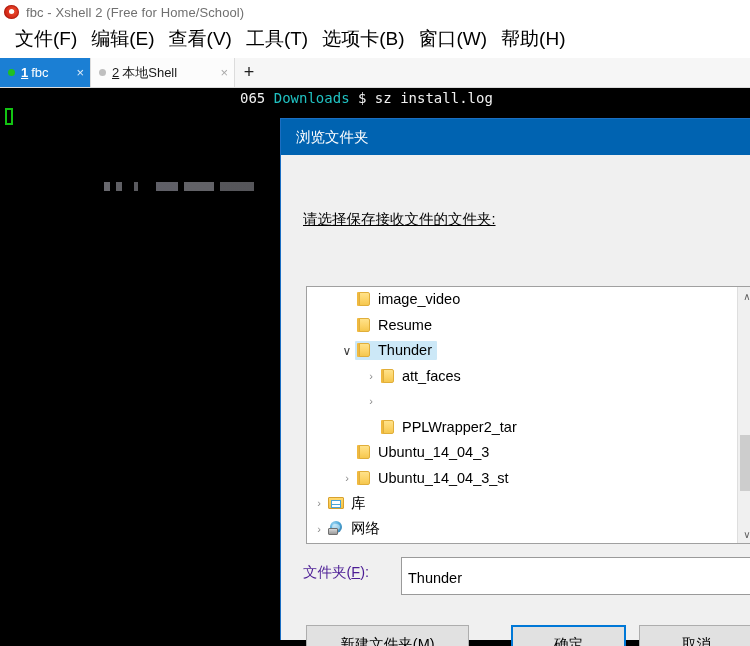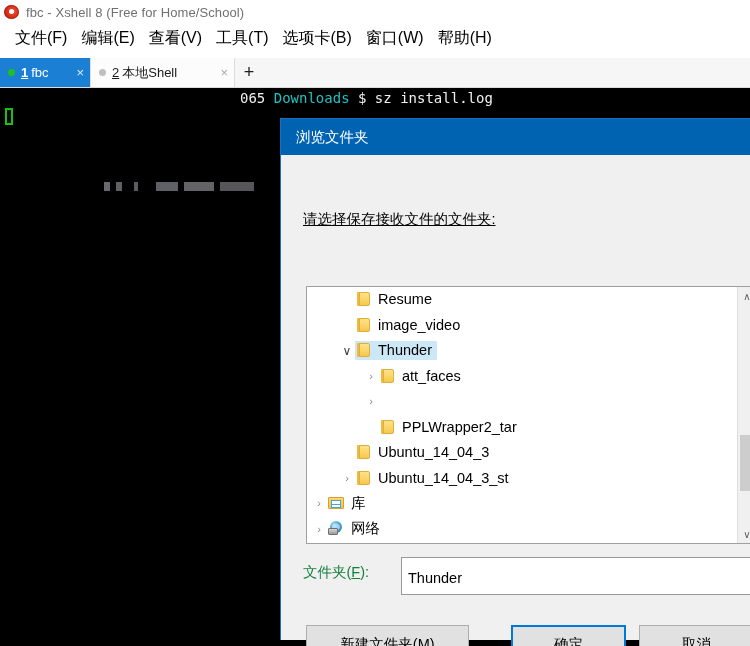--- a/index.html
+++ b/index.html
@@ -64,21 +64,21 @@
     position: absolute;
     left: 0; top: 25px;
     width: 750px; height: 28px;
     background: #ffffff;
     display: flex;
     align-items: center;
     padding-left: 8px;
     box-sizing: border-box;
   }
   .menu-item {
-    font-size: 16px;
+    font-size: 19px;
     color: #000000;
     padding: 2px 7px 3px 7px;
     white-space: nowrap;
     cursor: default;
   }
 
   
   .tabstrip {
     position: absolute;
     left: 0; top: 58px;
@@ -394,21 +394,21 @@
     width: 14px;
     background: #cdcdcd;
     cursor: default;
   }
 
   
   .field-label {
     position: absolute;
     left: 22px; top: 408px;
     font-size: 14.5px;
-    color: #15803d;
+    color: #4c1d95;
     white-space: nowrap;
   }
   .field-label u { text-decoration: underline; }
   .field-input {
     position: absolute;
     left: 120px; top: 402px;
     width: 355px; height: 38px;
     background: #ffffff;
     border: 1px solid #9a9a9a;
     box-sizing: border-box;
@@ -446,21 +446,21 @@
 </head>
 <body>
 
 <div id="app">
 
   <div class="titlebar">
     <span class="app-icon">
       <span class="shell-outer"></span>
       <span class="shell-inner"></span>
     </span>
-    <span class="title-text">fbc - Xshell 8 (Free for Home/School)</span>
+    <span class="title-text">fbc - Xshell 2 (Free for Home/School)</span>
   </div>
 
   <div class="menubar">
     <div class="menu-item">文件(F)</div>
     <div class="menu-item">编辑(E)</div>
     <div class="menu-item">查看(V)</div>
     <div class="menu-item">工具(T)</div>
     <div class="menu-item">选项卡(B)</div>
     <div class="menu-item">窗口(W)</div>
     <div class="menu-item">帮助(H)</div>
@@ -503,33 +503,33 @@
         <div class="tree-scroll-area">
 
           <div class="tree-row">
             <span style="width:32px;flex:0 0 32px;"></span>
             <span class="tree-chevron"></span>
             <span class="tree-label-wrap">
               <span class="folder-icon">
                   <span class="fspine"></span>
                   <span class="fpage"></span>
                 </span>
-              <span>Resume</span>
+              <span>image_video</span>
             </span>
           </div>
 
           <div class="tree-row">
             <span style="width:32px;flex:0 0 32px;"></span>
             <span class="tree-chevron"></span>
             <span class="tree-label-wrap">
               <span class="folder-icon">
                   <span class="fspine"></span>
                   <span class="fpage"></span>
                 </span>
-              <span>image_video</span>
+              <span>Resume</span>
             </span>
           </div>
 
           <div class="tree-row selected">
             <span style="width:32px;flex:0 0 32px;"></span>
             <span class="tree-chevron expanded">∨</span>
             <span class="tree-label-wrap">
               <span class="folder-icon">
                   <span class="fspine"></span>
                   <span class="fpage"></span>

